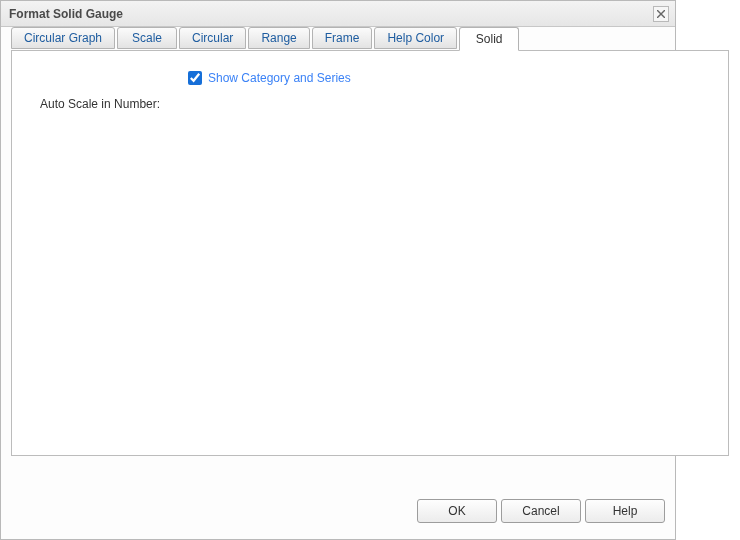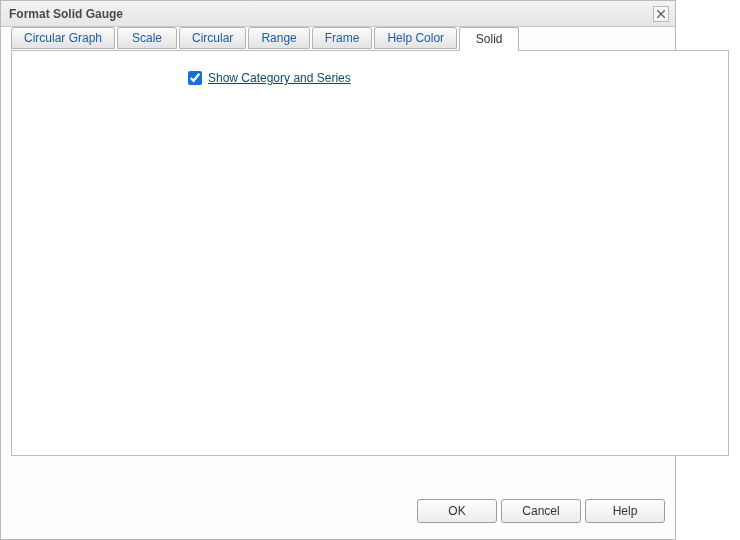--- a/index.html
+++ b/index.html
@@ -93,24 +93,23 @@
     padding-left: 160px;
   }
   input[type=checkbox] {
     width: 14px;
     height: 14px;
     accent-color: #166fd8;
     margin: 0 6px 0 0;
     cursor: pointer;
   }
   .chk-label {
-    color: #0c4a6e;
+    color: #3b82f6;
     font-size: 12px;
     cursor: pointer;
-    text-decoration: underline;
   }
   .field-row {
     align-items: center;
   }
   .field-label-cell {
     width: 206px;
     text-align: left;
     padding-left: 12px;
     color: #333;
   }
@@ -171,20 +170,21 @@
     </div>
 
     <div class="panel">
 
       <div class="row checkbox-row">
         <input type="checkbox" checked="" id="chk1" style="">
         <label for="chk1" class="chk-label">Show Category and Series</label>
       </div>
 
       <div class="row field-row">
+        <div class="field-label-cell">Auto Scale in Number:</div>
       </div>
 
     </div>
 
   </div>
 
   <div class="button-row">
     <div class="btn">OK</div>
     <div class="btn">Cancel</div>
     <div class="btn">Help</div>

